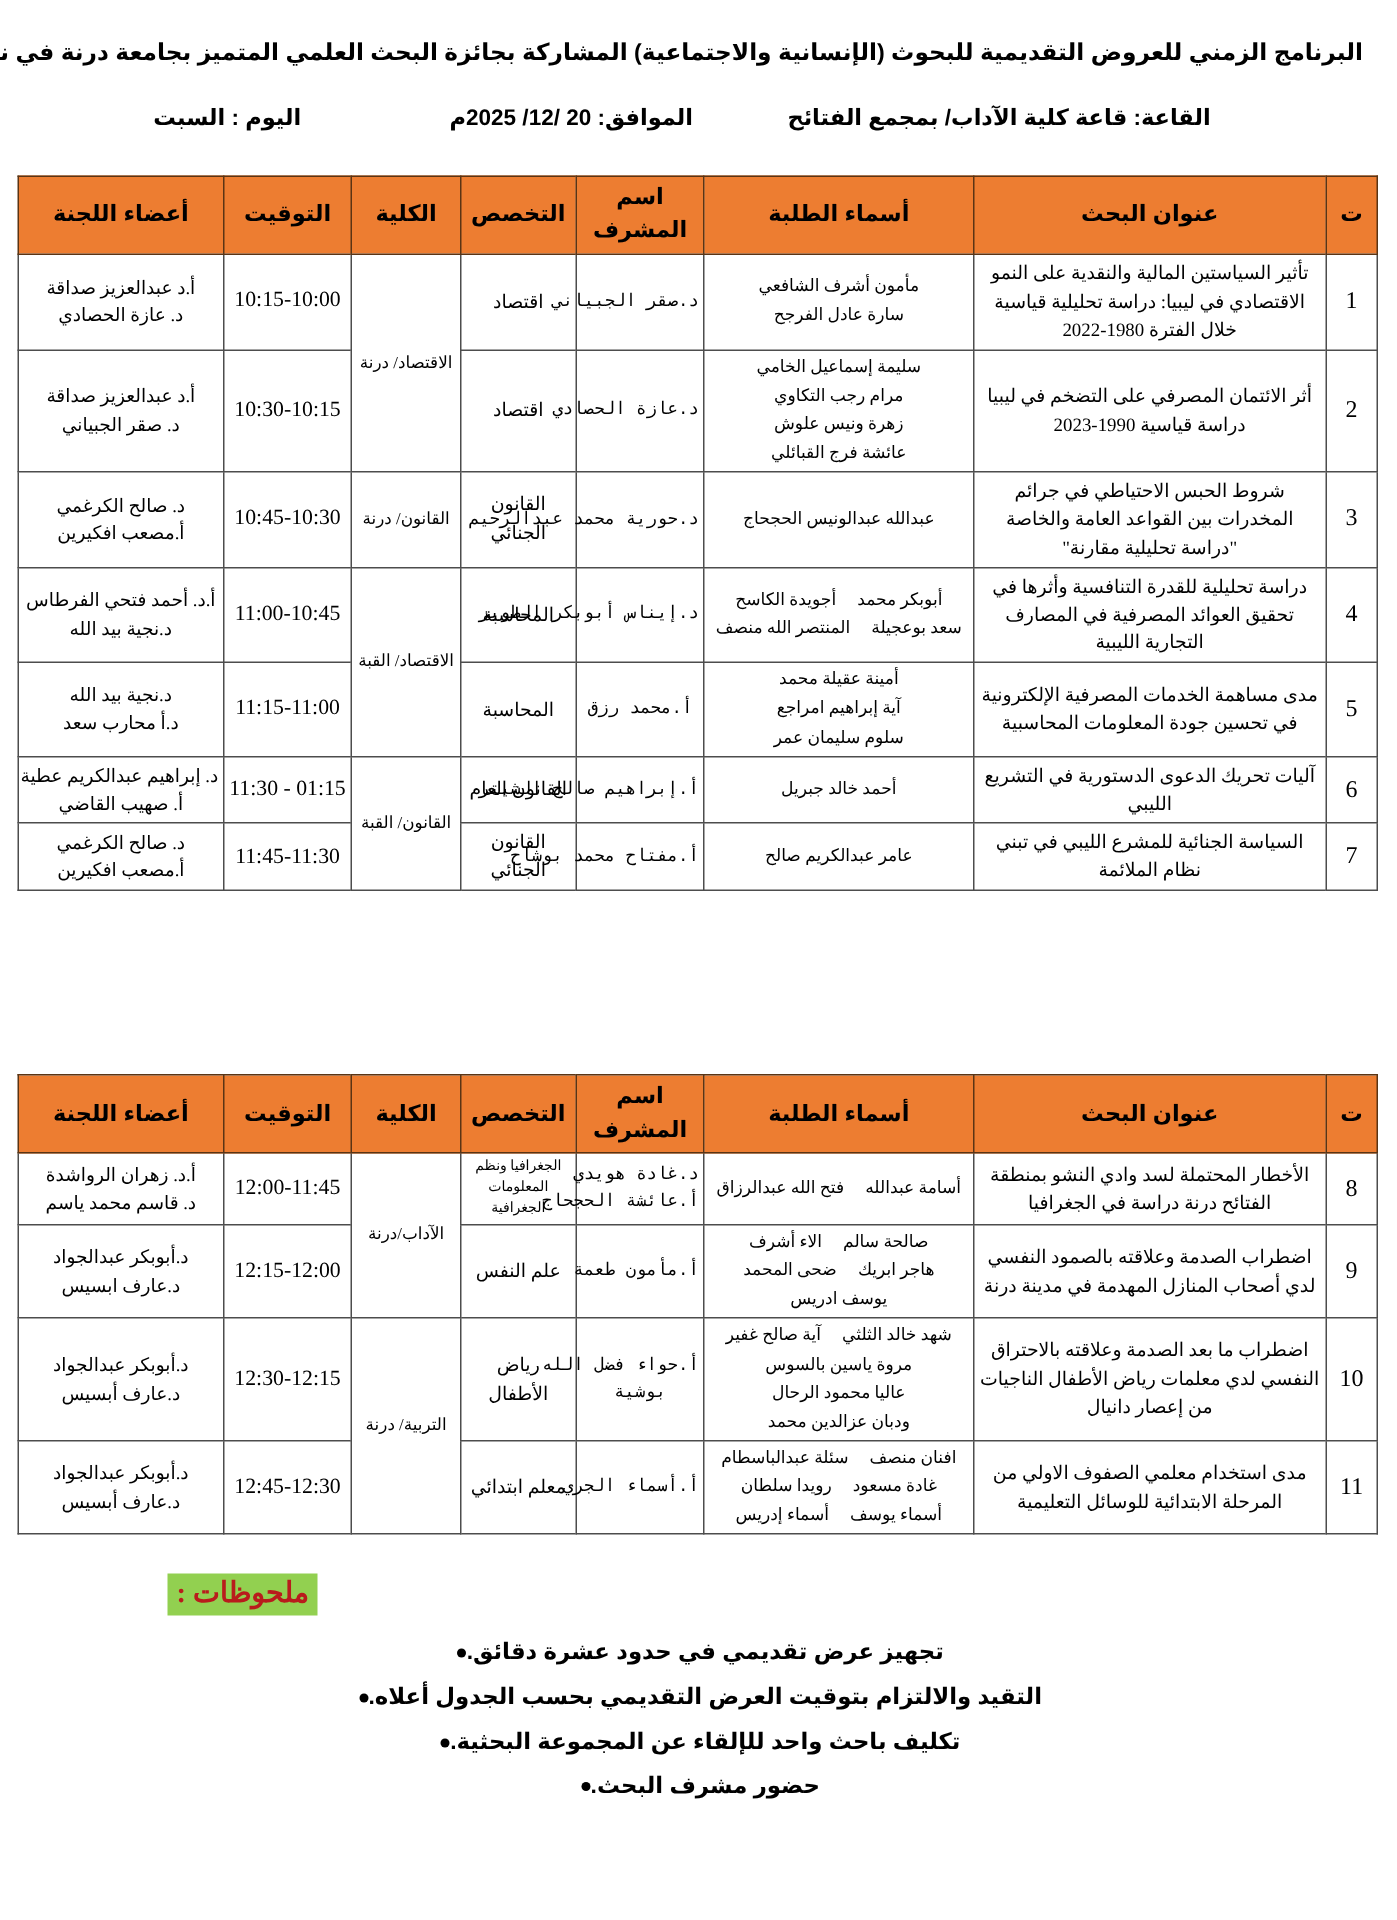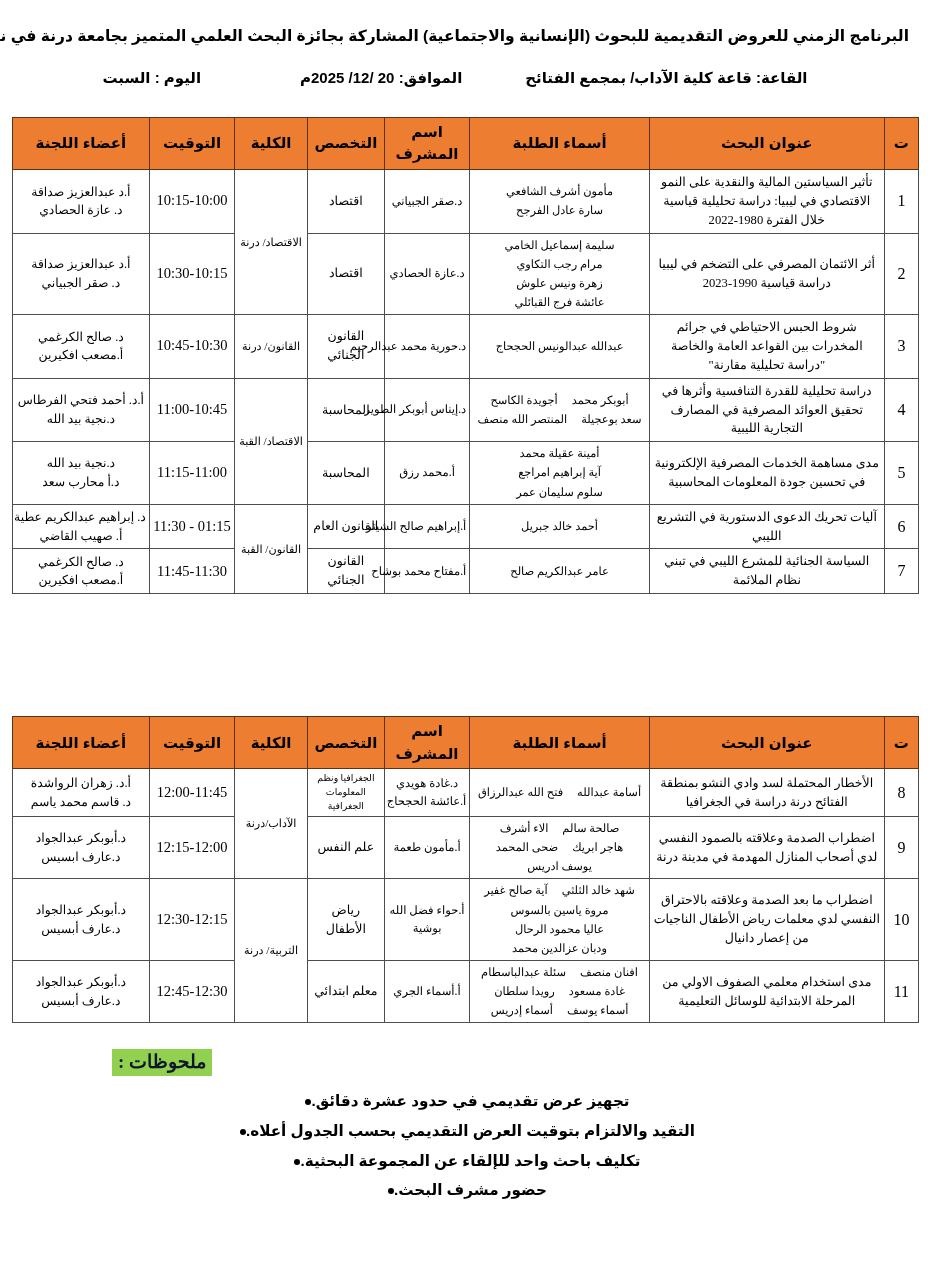--- a/index.html
+++ b/index.html
@@ -108,21 +108,21 @@
     display: flex;
     flex-wrap: wrap;
     justify-content: center;
     gap: 2px 14px;
   }
   td.students .nm { white-space: nowrap; }
   td.sup {
     font-size: 11.6px;
     line-height: 1.6;
   }
-  td.sup .nm { display: block; white-space: nowrap; }
+  td.sup .nm { display: block; white-space: nowrap; font-family: Liberation Mono, monospace; }
   td.spec {
     font-size: 12.6px;
     line-height: 1.5;
   }
   td.spec.small { font-size: 9.4px; line-height: 1.45; }
   td.fac {
     font-size: 11.2px;
   }
   td.time {
     font-size: 14.5px;
@@ -141,21 +141,21 @@
     padding: 0 26px 0 20px;
     font-family: "Liberation Sans", "DejaVu Sans", sans-serif;
   }
   .notes-title-row {
     text-align: left;
     padding-left: 92px;
   }
   .notes-title {
     display: inline-block;
     background: #92D050;
-    color: #0f172a;
+    color: #b91c1c;
     font-weight: bold;
     font-size: 19px;
     padding: 1px 6px 3px 6px;
     font-family: "Liberation Serif", "DejaVu Serif", serif;
   }
   ul.notes-list {
     list-style: none;
     margin: 10px 0 0 0;
     padding: 0;
   }

